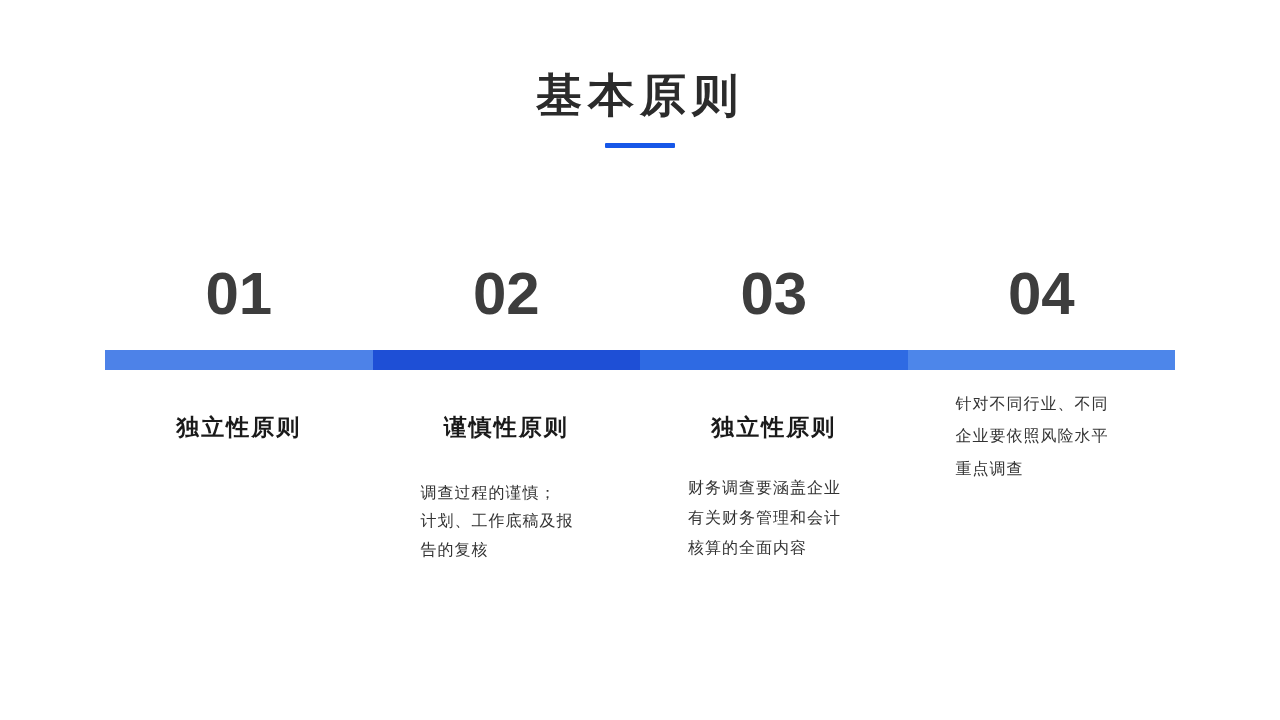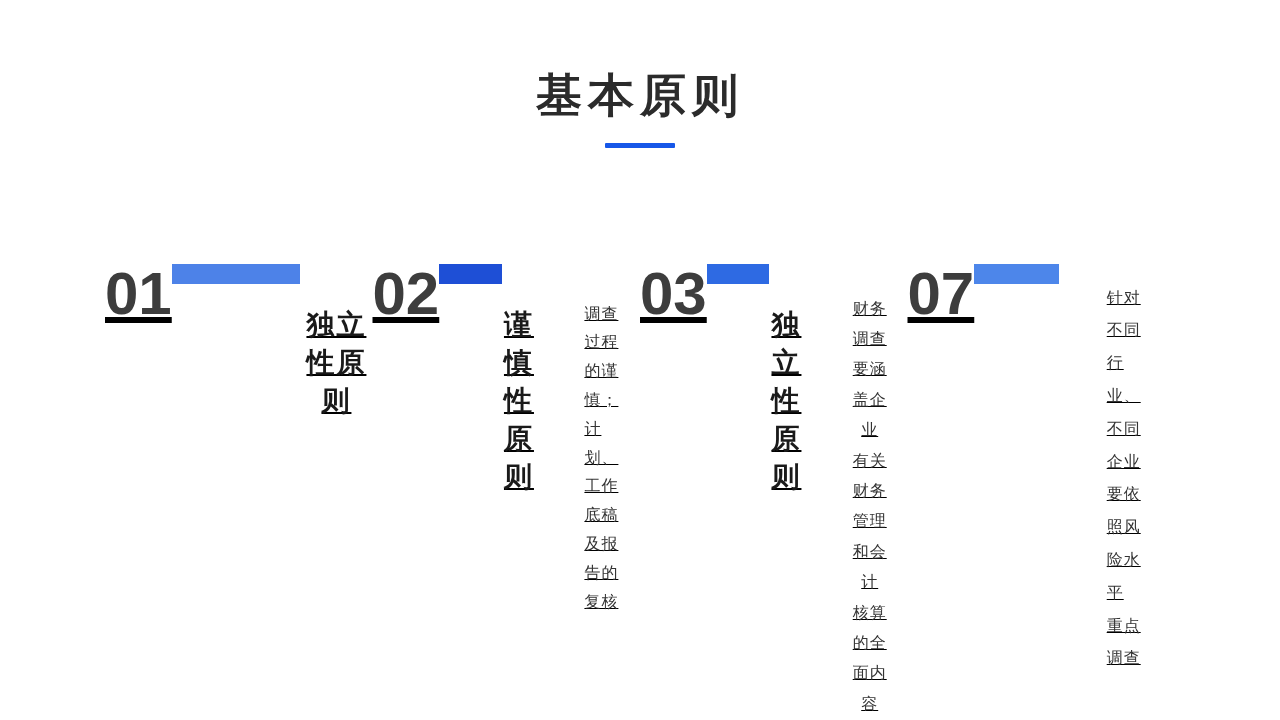--- a/index.html
+++ b/index.html
@@ -29,52 +29,52 @@
     width: 70px;
     height: 5px;
     margin: 22px auto 0;
     border-radius: 1px;
   }
   .columns {
     display: grid;
     grid-template-columns: repeat(4, 1fr);
     margin: 116px 105px 0 105px;
   }
-  .col { display: flex; flex-direction: row; text-decoration: underline; }
+  .col { display: flex; flex-direction: column; }
   .num {
     text-align: center;
     font-size: 60px;
     line-height: 1;
     font-weight: 800;
     color: #3d3d3d;
     margin-bottom: 26px;
     font-family: "Liberation Sans", sans-serif;
   }
   .bar-seg { height: 20px; width: 100%; }
   .heading {
     text-align: center;
-    font-size: 28px;
+    font-size: 23px;
     font-weight: 600;
     color: #1a1a1a;
     margin-top: 42px;
     letter-spacing: 2px;
     font-family: "Liberation Serif", serif;
   }
   .desc {
     font-size: 16px;
     color: #333333;
     margin-top: 14px;
     padding: 0 20px 0 48px;
     line-height: 1.55;
     white-space: pre-line;
     letter-spacing: 1px;
     font-family: "Liberation Serif", serif;
   }
   .col:nth-child(2) .desc { margin-top: 36px; line-height: 1.8; }
-  .col:nth-child(3) .desc { margin-top: 30px; line-height: 1.9; text-align: center; }
+  .col:nth-child(3) .desc { margin-top: 30px; line-height: 1.9; }
   .col:nth-child(4) .desc { margin-top: 18px; line-height: 2.05; }
 </style>
 </head>
 <body>
 
 <div class="slide">
 
   <header class="title-block">
     <h1>基本原则</h1>
     <div class="underline" style="background: rgb(23, 87, 232);"></div>
@@ -100,21 +100,21 @@
     <div class="col">
       <div class="num">03</div>
       <div class="bar-seg" style="background: rgb(46, 106, 227);"></div>
       <div class="heading">独立性原则</div>
       <div class="desc">财务调查要涵盖企业
 有关财务管理和会计
 核算的全面内容</div>
     </div>
 
     <div class="col">
-      <div class="num">07</div>
+      <div class="num">04</div>
       <div class="bar-seg" style="background: rgb(77, 134, 234);"></div>
       <div class="desc">针对不同行业、不同
 企业要依照风险水平
 重点调查</div>
     </div>
 
   </section>
 </div>
 
 </body></html>

